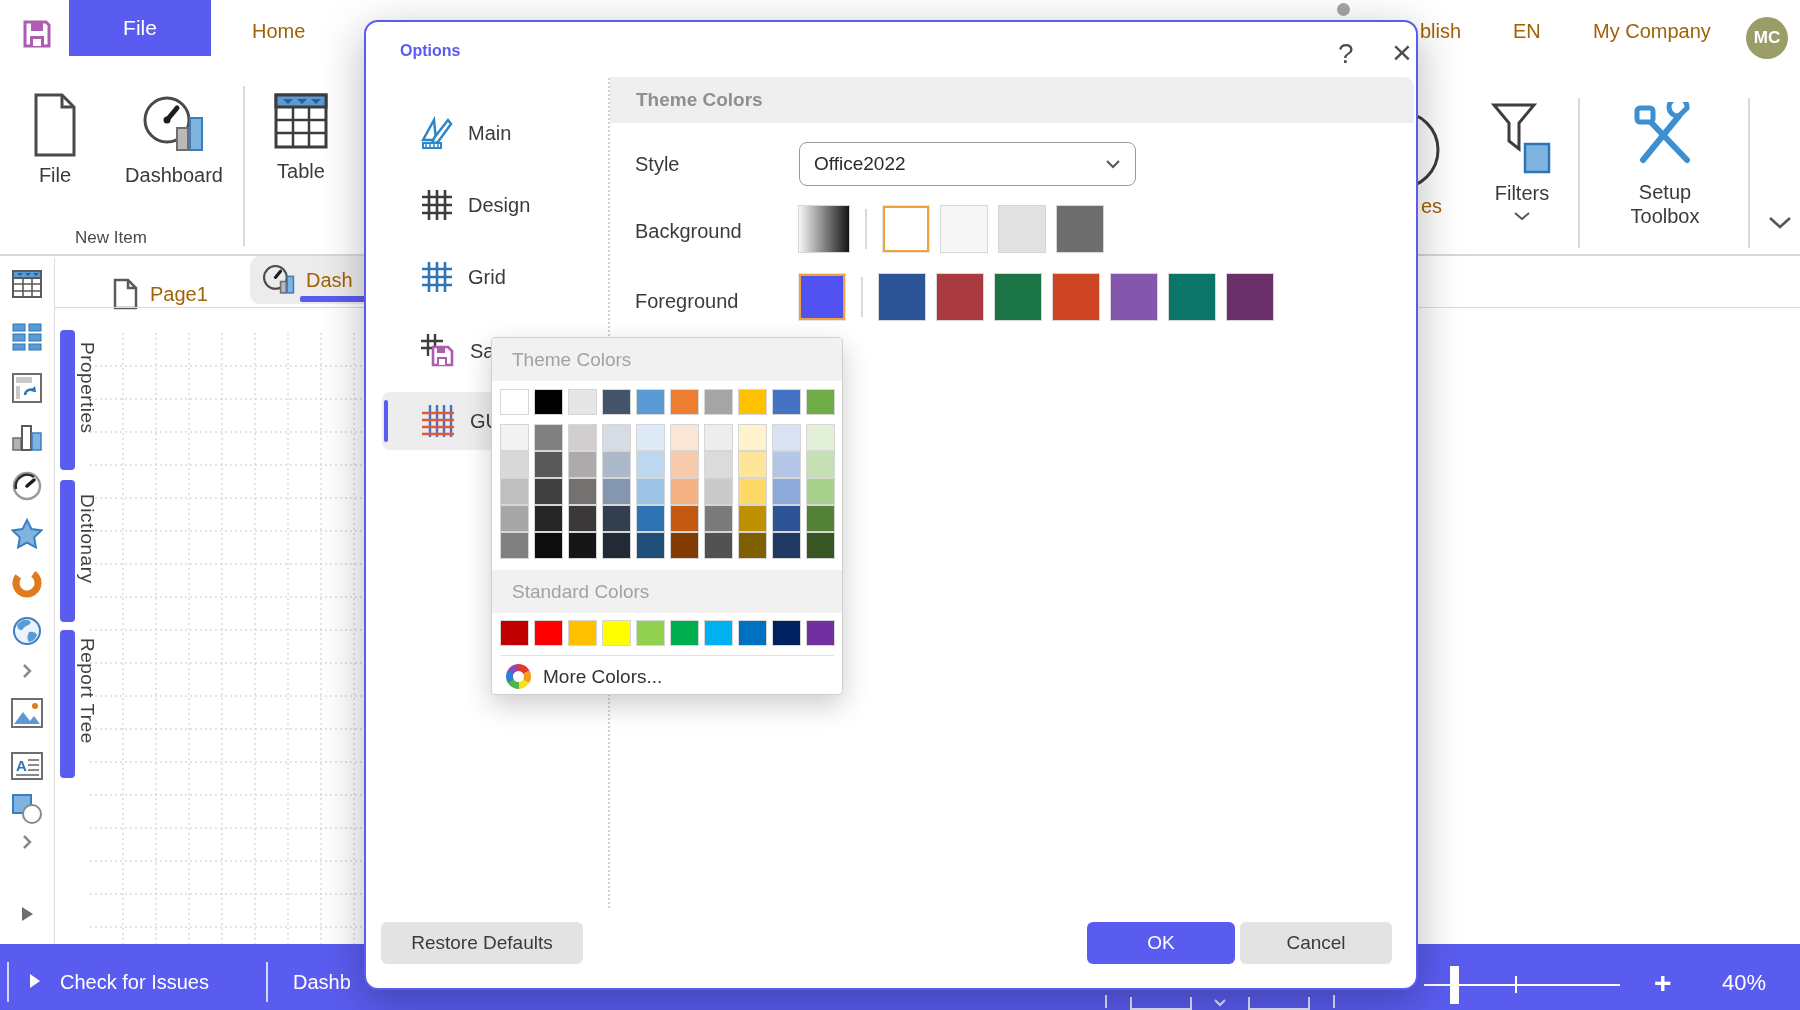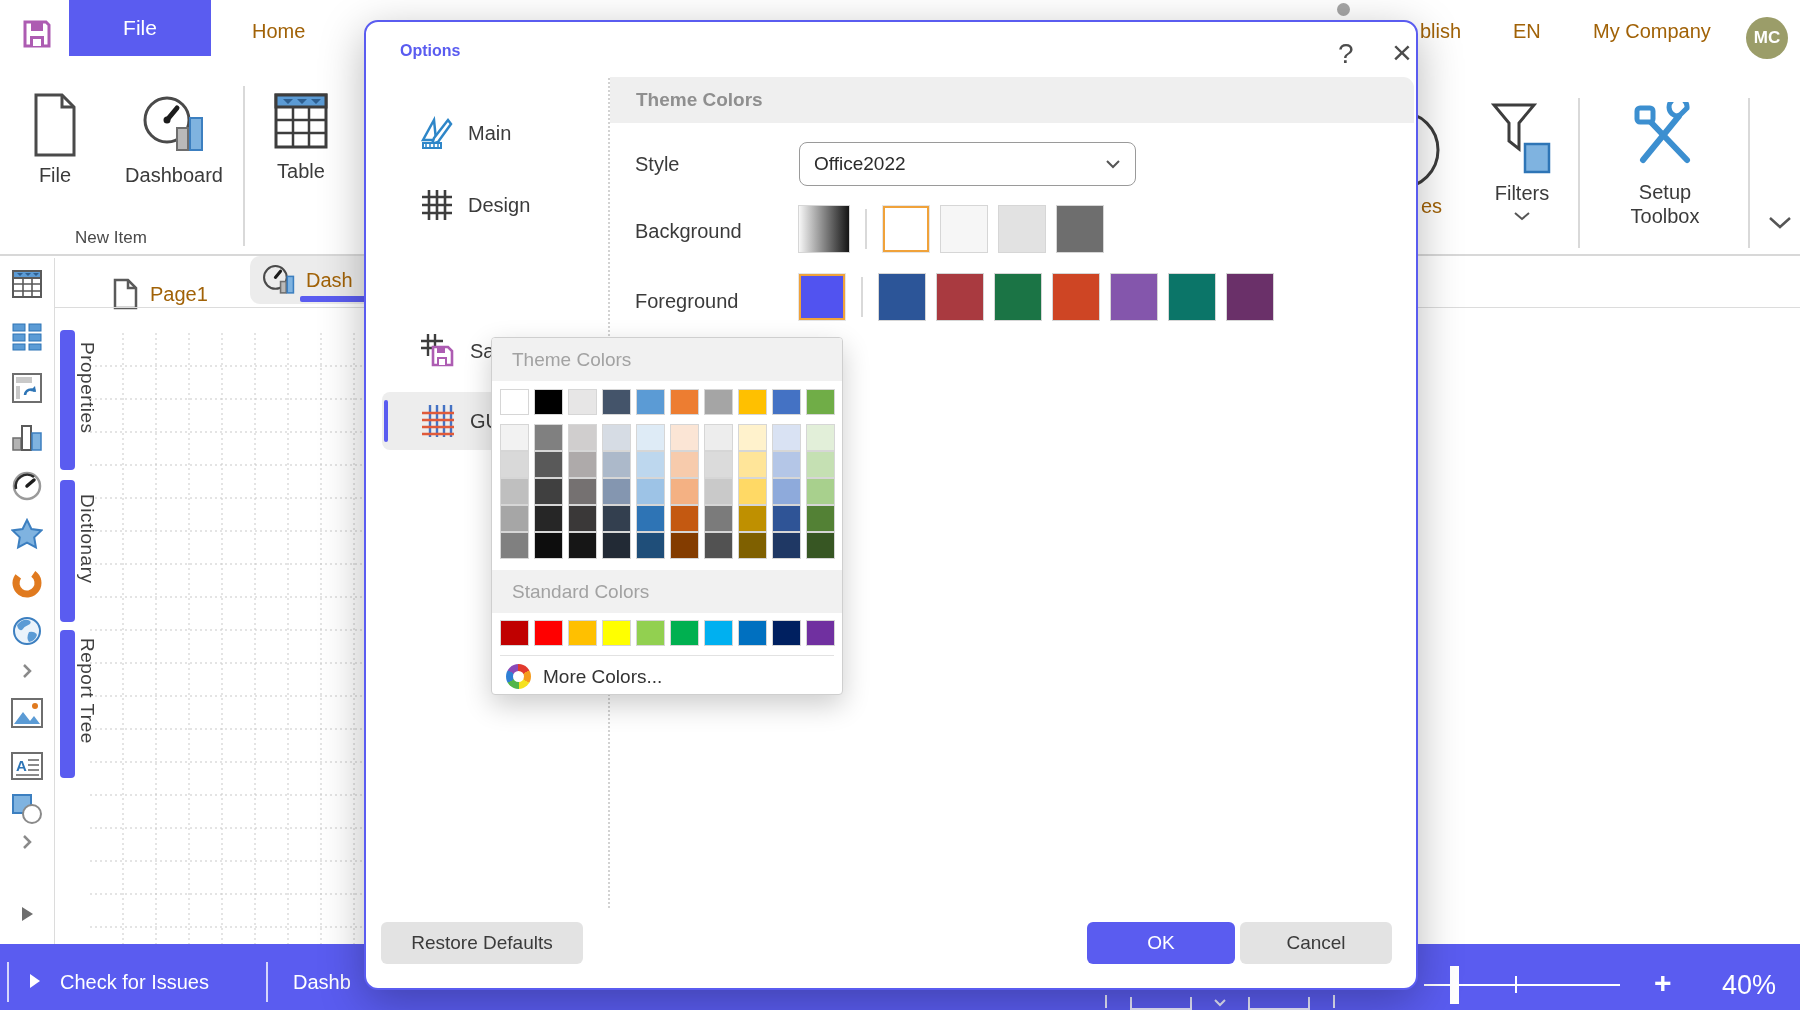--- a/index.html
+++ b/index.html
@@ -339,21 +339,21 @@
         <path d="M2 2 l5 5 l5 -5" fill="none" stroke="rgba(255,255,255,.85)" stroke-width="2"></path>
       </svg>
   </div>
   <div class="abs" style="left:1248px;top:997px;width:58px;height:11px;border:2px solid rgba(255,255,255,.85);border-top:none"></div>
   <div class="abs" style="left:1333px;top:995px;width:2px;height:13px;background:rgba(255,255,255,.85)"></div>
 
   <div class="abs" style="left:1424px;top:984px;width:196px;height:2px;background:#fff"></div>
   <div class="abs" style="left:1450px;top:966px;width:9px;height:38px;background:#fff"></div>
   <div class="abs" style="left:1515px;top:976px;width:2px;height:17px;background:#fff"></div>
   <div class="abs status-text" style="left:1654px;top:966px;font-size:30px;font-weight:bold">+</div>
-  <div class="abs status-text" style="left:1722px;top:970px;font-size:27px">40%</div>
+  <div class="abs status-text" style="left:1722px;top:970px;font-size:22px">40%</div>
 
   <div class="abs dialog">
     <div class="abs dlg-title">Options</div>
     <div class="abs dlg-x" style="left:972px;top:18px">?</div>
     <div class="abs dlg-x" style="left:1026px;top:16px;font-size:34px">×</div>
     <div class="abs dlg-sep"></div>
 
     <div class="menu-item" style="top:82px">
       <span>
         <svg width="34" height="34" viewBox="0 0 34 34">
@@ -365,20 +365,28 @@
       </span>
       <span>Main</span>
     </div>
     <div class="menu-item" style="top:154px">
       <span>
         <svg width="34" height="34" viewBox="0 0 34 34">
             <path d="M9 2 v30 M17 2 v30 M25 2 v30 M2 9 h30 M2 17 h30 M2 25 h30" stroke="#3d3d3d" stroke-width="2.6"></path>
           </svg>
       </span>
       <span>Design</span>
+    </div>
+    <div class="menu-item" style="top:226px">
+      <span>
+        <svg width="34" height="34" viewBox="0 0 34 34">
+            <path d="M9 2 v30 M17 2 v30 M25 2 v30 M2 9 h30 M2 17 h30 M2 25 h30" stroke="#2e75b6" stroke-width="2.6"></path>
+          </svg>
+      </span>
+      <span>Grid</span>
     </div>
     <div class="menu-item" style="top:300px">
       <span>
         <svg width="36" height="36" viewBox="0 0 36 36">
           <path d="M8 1 v22 M15 1 v22 M1 8 h22 M1 15 h22" stroke="#3d3d3d" stroke-width="2.4"></path>
           <path d="M13 14 h15 l4 4 v14 h-19 z" fill="#fff" stroke="#ad5cb2" stroke-width="2.6"></path>
           <rect x="17" y="14" width="8" height="6" fill="#ad5cb2"></rect>
           <rect x="17" y="24" width="10" height="8" fill="#ad5cb2"></rect>
           <rect x="19" y="26" width="6" height="6" fill="#fff"></rect>
         </svg>

